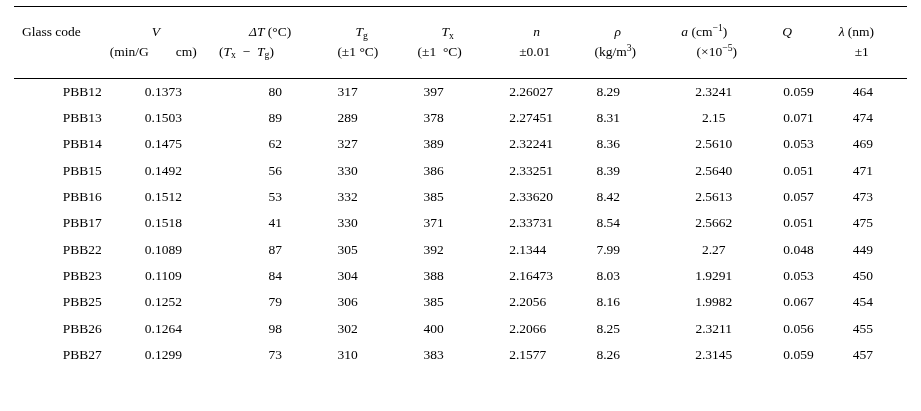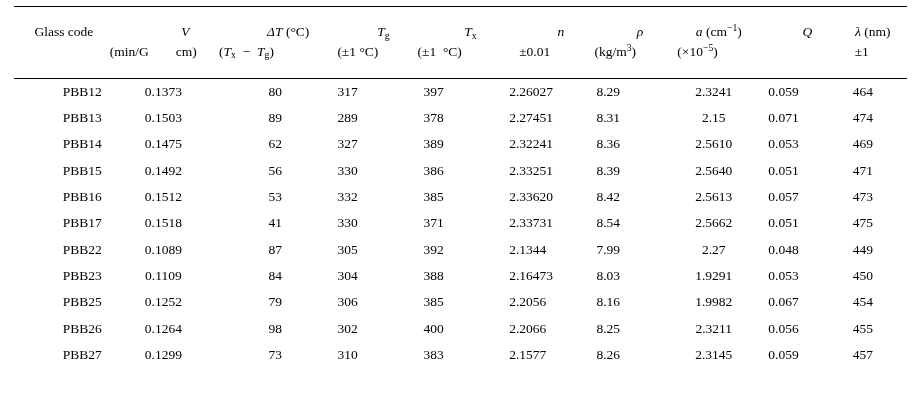--- a/index.html
+++ b/index.html
@@ -36,60 +36,59 @@
   .rule-mid {
     border-top: 1.1px solid #000;
   }
   thead .hdr-cell {
     padding: 7px 4px 2px 4px;
     line-height: 1.25;
   }
   thead .hdr-line1 {
     display: block;
     white-space: nowrap;
-    text-align: center;
   }
   thead .hdr-line2 {
     display: block;
     white-space: nowrap;
     padding-top: 3px;
   }
   tbody td {
     padding: 5.4px 4px 5.4px 4px;
     line-height: 1.15;
     white-space: nowrap;
   }
   
   .col-code   { width: 96px;  text-align: right;  padding-left: 8px !important; }
   .col-v      { width: 118px; text-align: center; }
   .col-dt     { width: 120px; text-align: center; }
   .col-tg     { width: 92px;  text-align: left; }
   .col-tx     { width: 96px;  text-align: left; }
   .col-n      { width: 96px;  text-align: left; }
   .col-rho    { width: 84px;  text-align: left; }
   .col-a      { width: 96px;  text-align: center; }
-  .col-q      { width: 80px;  text-align: left; }
+  .col-q      { width: 80px;  text-align: center; }
   .col-lam    { width: 70px;  text-align: left; }
   .ital { font-style: italic; }
   sub { font-size: 0.72em; vertical-align: baseline; position: relative; top: 0.28em; }
   sup { font-size: 0.72em; vertical-align: baseline; position: relative; top: -0.46em; }
   .hdr-v-l1 { padding-left: 46px; }
   .hdr-v-l2 { padding-left: 4px; }
   .hdr-dt-l1 { padding-left: 30px; }
   .hdr-dt-l2 { padding-left: 0px; }
   .hdr-tg-l1 { padding-left: 28px; }
   .hdr-tg-l2 { padding-left: 10px; }
   .hdr-tx-l1 { padding-left: 30px; }
   .hdr-tx-l2 { padding-left: 6px; }
   .hdr-n-l1 { padding-left: 34px; }
   .hdr-n-l2 { padding-left: 20px; }
   .hdr-rho-l1 { padding-left: 26px; }
   .hdr-rho-l2 { padding-left: 6px; }
   .hdr-a-l1 { padding-left: 16px; }
-  .hdr-a-l2 { padding-left: 12px; }
+  .hdr-a-l2 { padding-left: 12px; text-align: center; }
   .hdr-q-l1 { padding-left: 26px; }
   .hdr-lam-l1 { padding-left: 6px; }
   .hdr-lam-l2 { padding-left: 22px; }
   .body-indent-v { padding-left: 6px !important; }
   .body-indent-dt { padding-left: 8px !important; }
   .body-indent-tg { padding-left: 10px !important; }
   .body-indent-tx { padding-left: 12px !important; }
   .body-indent-n { padding-left: 10px !important; }
   .body-indent-rho { padding-left: 8px !important; }
   .body-indent-a { padding-left: 10px !important; }

